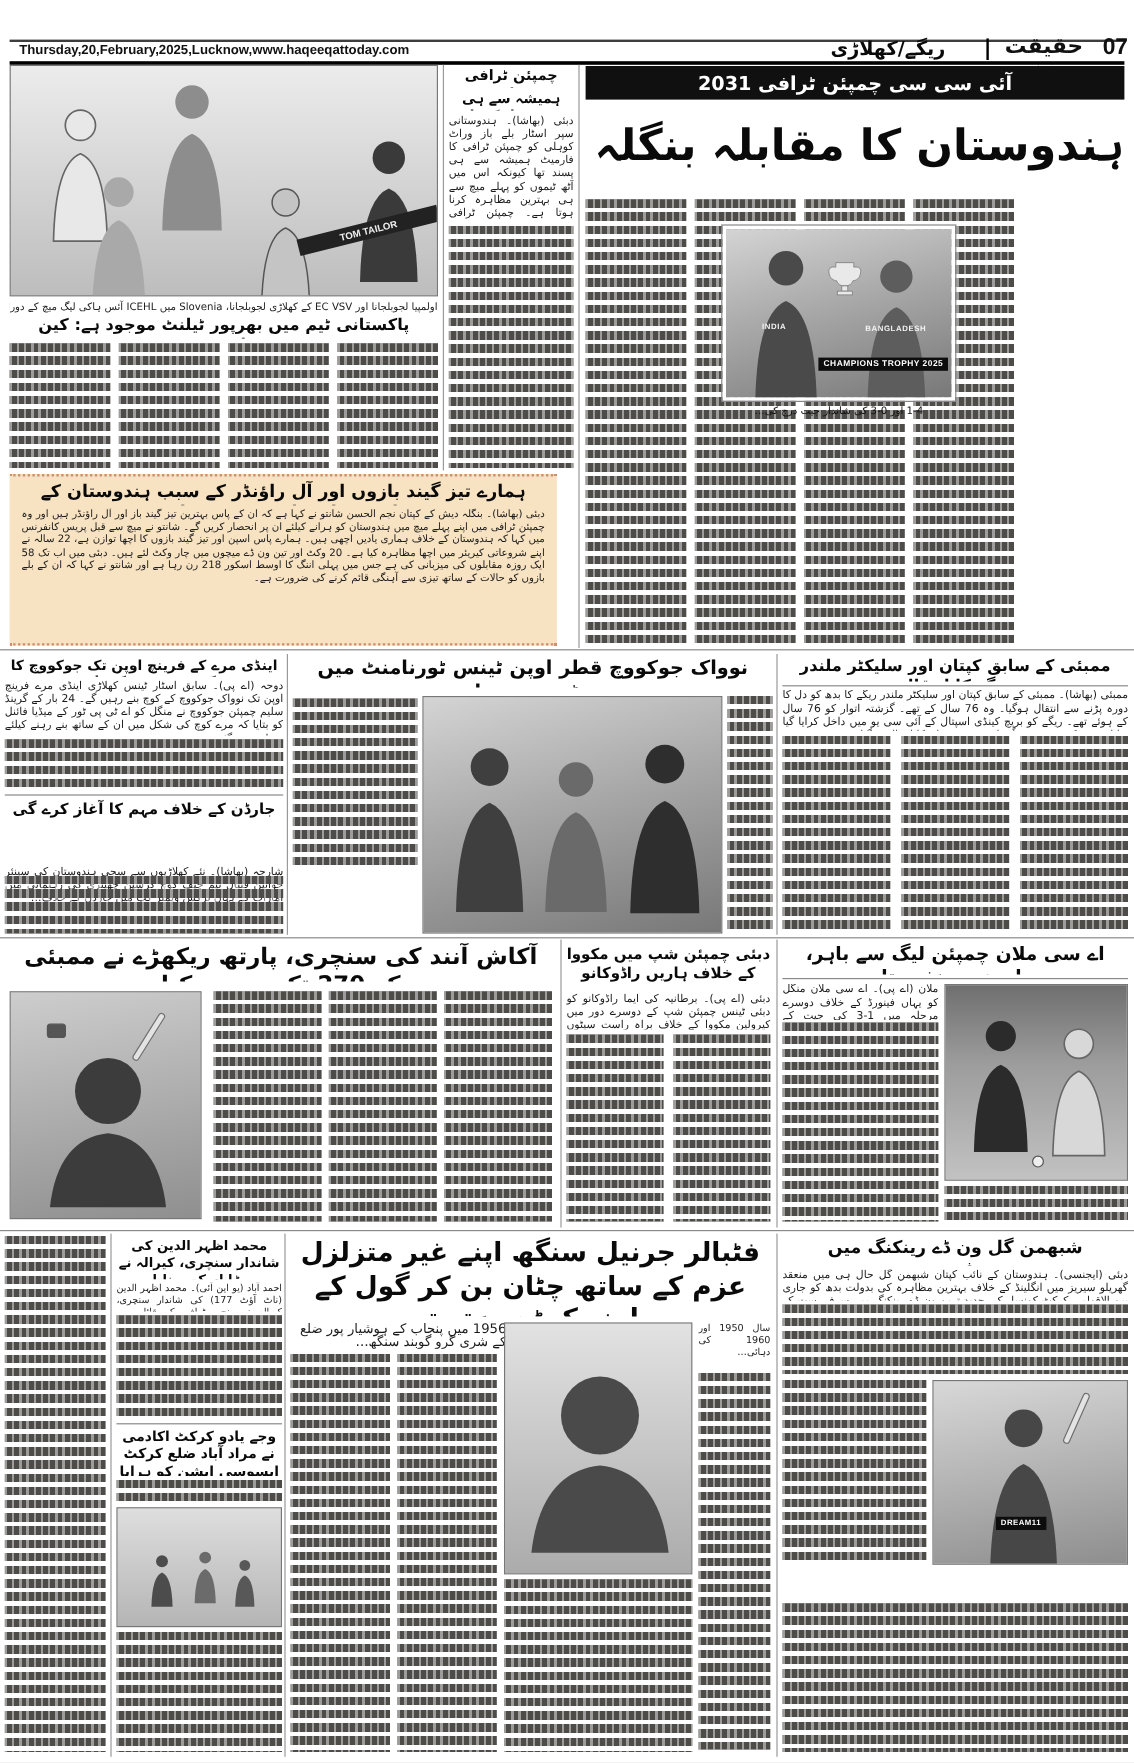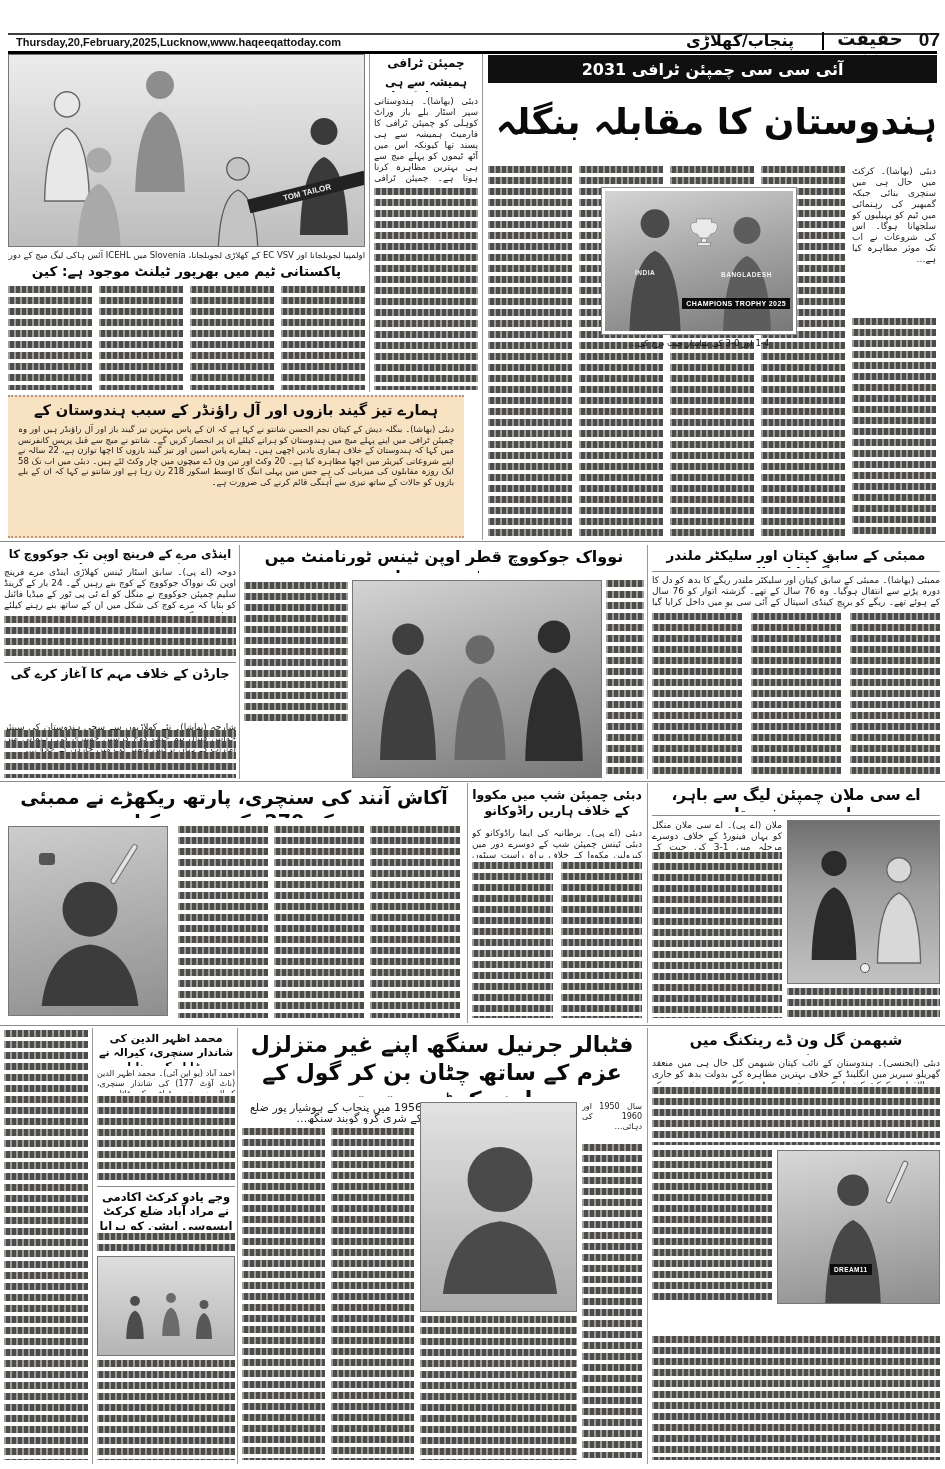--- a/index.html
+++ b/index.html
@@ -51,21 +51,21 @@
         <rect x="20" y="33" width="8" height="7"></rect>
         <rect x="14" y="40" width="20" height="5"></rect>
       </g>
   </defs>
 </svg>
 
 <div class="sheet">
 
   <div class="abs" style="left:8px;top:33px;width:929px;height:2px;background:#3d3d3d"></div>
   <div class="abs ltr" style="left:16px;top:36px;width:430px;height:28px;font-size:11px;font-weight:bold">Thursday,20,February,2025,Lucknow,www.haqeeqattoday.com</div>
-  <div class="abs ur hl" style="left:664px;top:31px;width:152px;height:20px;font-size:16px">پنجاب/کھلاڑی</div>
+  <div class="abs ur hl" style="left:664px;top:31px;width:152px;height:20px;font-size:16px">ریگے/کھلاڑی</div>
   <div class="abs" style="left:822px;top:32px;width:2px;height:18px;background:#000"></div>
   <div class="abs ur" style="left:828px;top:28px;width:84px;height:22px;text-align:center">
     <span style="font-size:18px;font-weight:bold">حقیقت</span>
     <span style="font-size:8px;font-weight:bold;vertical-align:super">نیوز</span>
   </div>
   <div class="abs ltr" style="left:912px;top:29px;width:28px;height:21px;font-size:19px;font-weight:bold;text-align:right">07</div>
   <div class="abs" style="left:8px;top:51px;width:929px;height:3px;background:#000"></div>
 
   <div class="photo" style="left:8px;top:54px;width:357px;height:193px;background:linear-gradient(180deg,#ececec,#bdbdbd)">
     <svg class="fig" viewBox="0 0 40 80" style="left:30px;top:30px;width:56px;height:120px">
@@ -98,24 +98,20 @@
   <div class="abs ur lead-in" style="left:374px;top:96px;width:104px;height:88px">دبئی (بھاشا)۔ ہندوستانی سپر اسٹار بلے باز وراٹ کوہلی کو چمپئن ٹرافی کا فارمیٹ ہمیشہ سے ہی پسند تھا کیونکہ اس میں آٹھ ٹیموں کو پہلے میچ سے ہی بہترین مظاہرہ کرنا ہوتا ہے۔ چمپئن ٹرافی 2017 کے بعد پہلی بار…</div>
   <div class="abs tl" style="left:374px;top:188px;width:104px;height:202px"></div>
 
   <div class="vrule" style="left:482px;top:54px;height:486px"></div>
   <div class="kicker ur" style="left:488px;top:55px;width:449px;height:28px;font-size:16px">آئی سی سی چمپئن ٹرافی 2031</div>
   <div class="abs ur hl" style="left:488px;top:88px;width:449px;height:70px;font-size:36px;line-height:68px;white-space:nowrap">ہندوستان کا مقابلہ بنگلہ دیش سے آج</div>
   <div class="abs tl" style="left:488px;top:166px;width:84px;height:372px"></div>
   <div class="abs tl" style="left:579px;top:166px;width:84px;height:372px"></div>
   <div class="abs tl" style="left:670px;top:166px;width:84px;height:372px"></div>
   <div class="abs tl" style="left:761px;top:166px;width:84px;height:372px"></div>
-  <div class="abs" style="left:852px;top:166px;width:84px;height:372px">
-    <div class="ur lead-in" style="height:150px">دبئی (بھاشا)۔ کرکٹ میں حال ہی میں سنچری بنائی جبکہ گمبھیر کی رہنمائی میں ٹیم کو پہیلیوں کو سلجھانا ہوگا۔ اس کی شروعات نے اب تک موثر مظاہرہ کیا ہے…</div>
-    <div class="tl" style="height:220px;margin-top:2px"></div>
-  </div>
   <div class="photo" style="left:602px;top:188px;width:194px;height:146px;border:3px solid #fff;outline:1px solid #888">
     <svg class="fig" viewBox="0 0 40 80" style="left:18px;top:14px;width:64px;height:130px">
         <use href="#g-person" fill="#4a4a4a"></use>
       </svg>
     <svg class="fig" viewBox="0 0 40 80" style="left:112px;top:20px;width:60px;height:126px">
         <use href="#g-person" fill="#5d5d5d"></use>
       </svg>
     <svg class="fig" viewBox="0 0 48 46" style="left:84px;top:26px;width:30px;height:30px">
         <use href="#g-trophy" fill="#e9e9e9" stroke="#777"></use>
       </svg>

